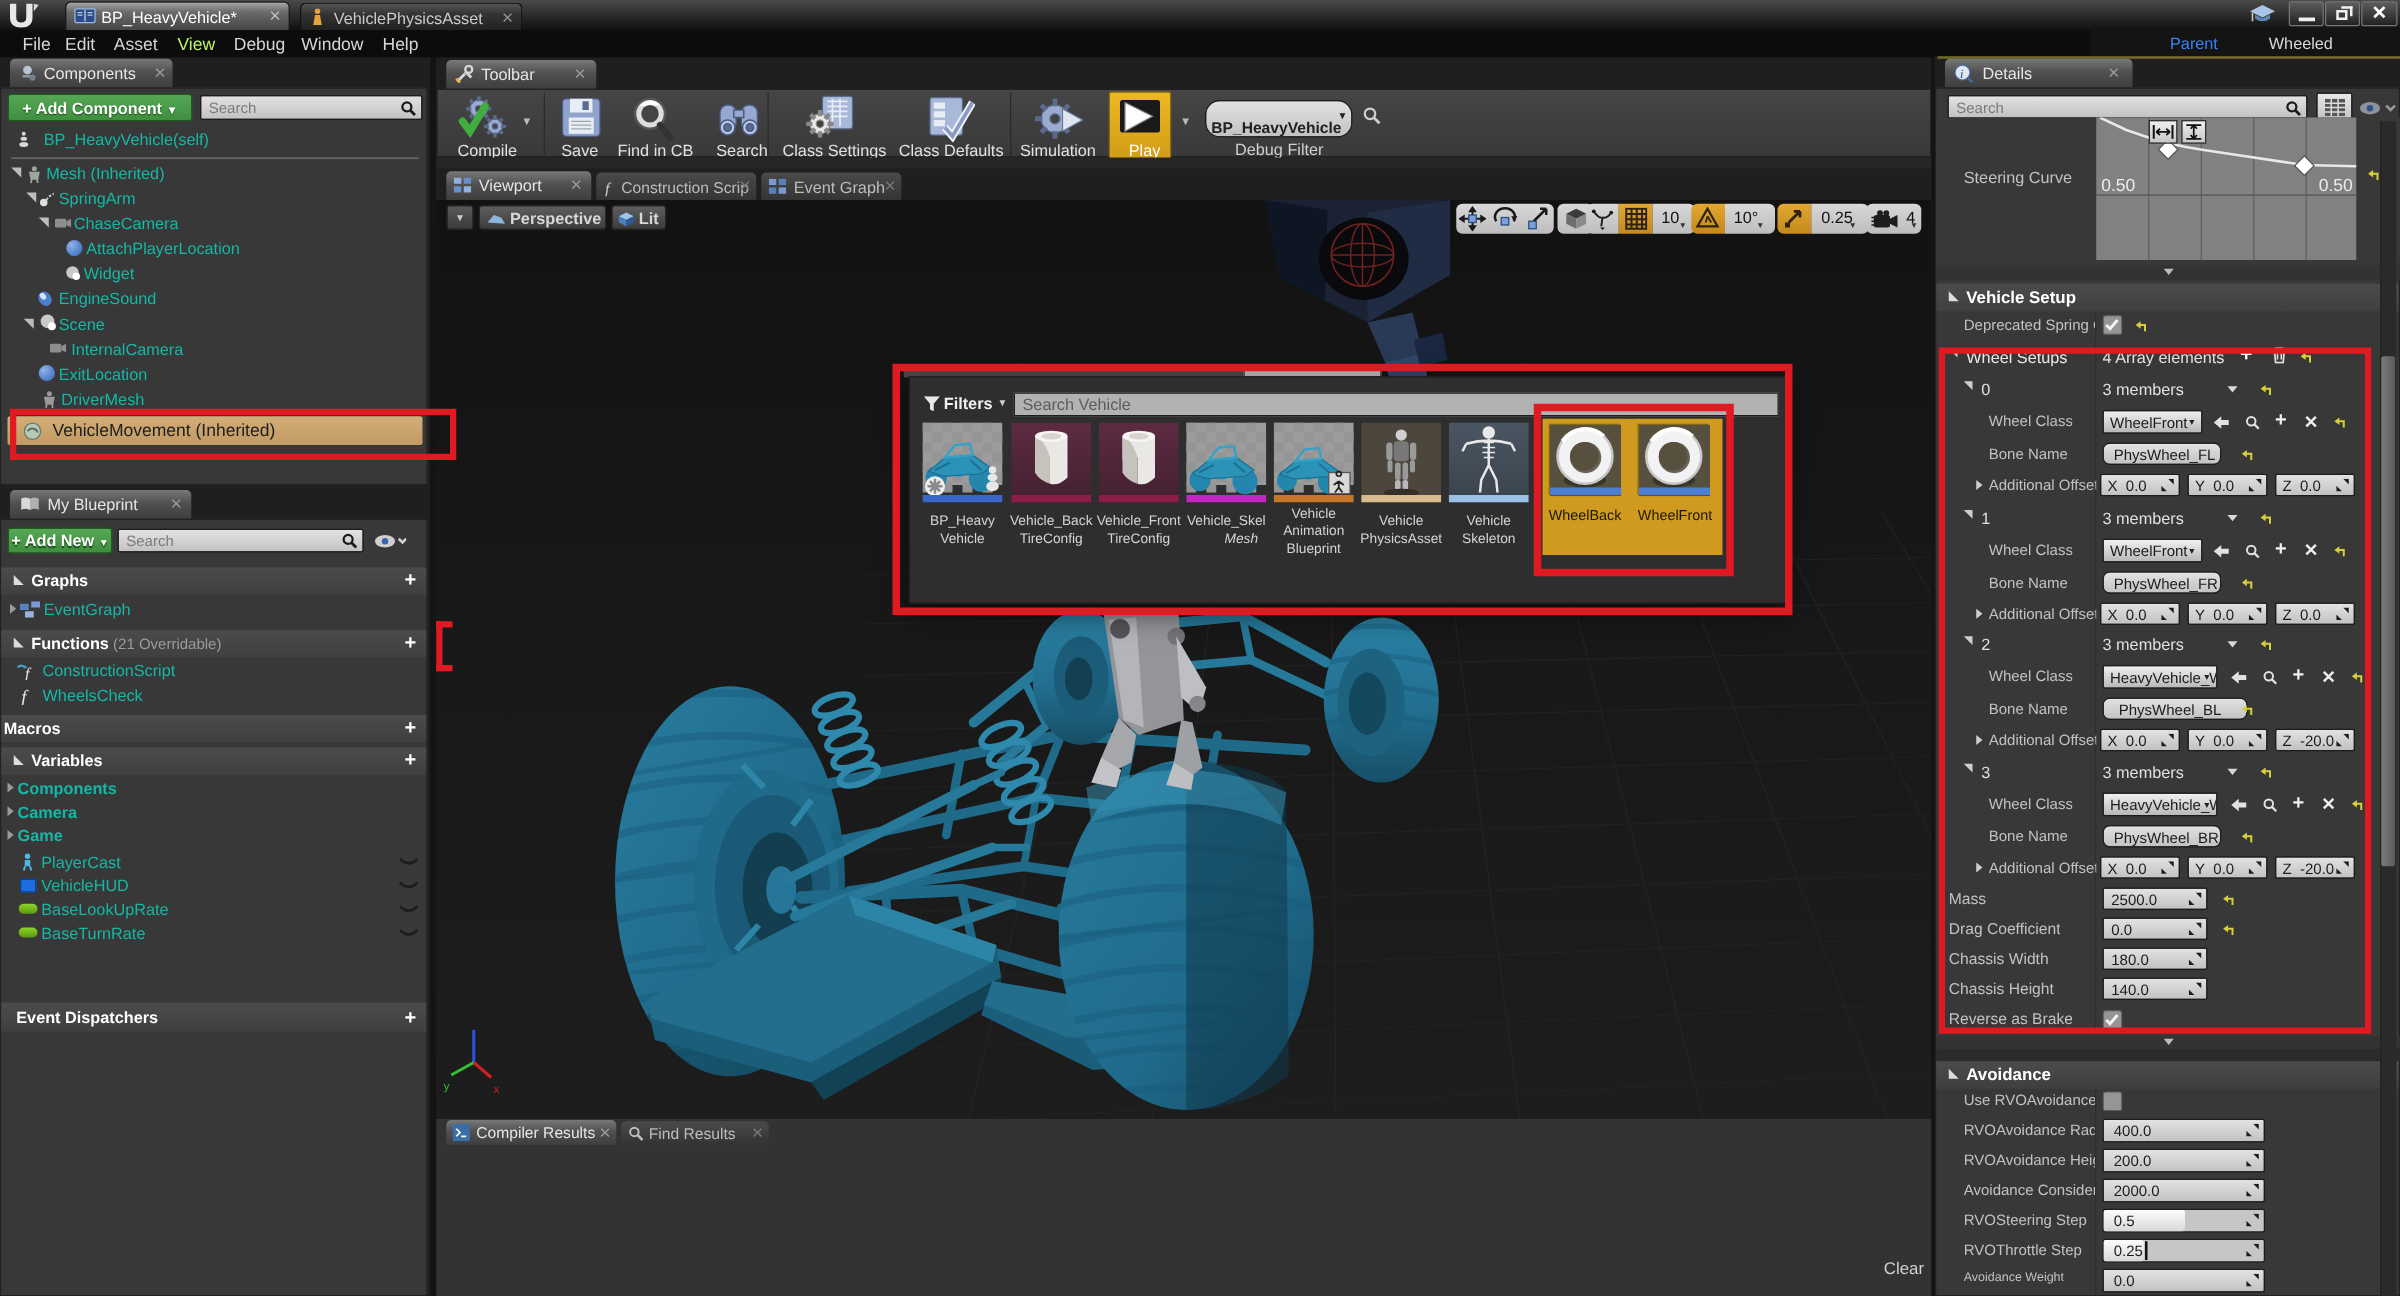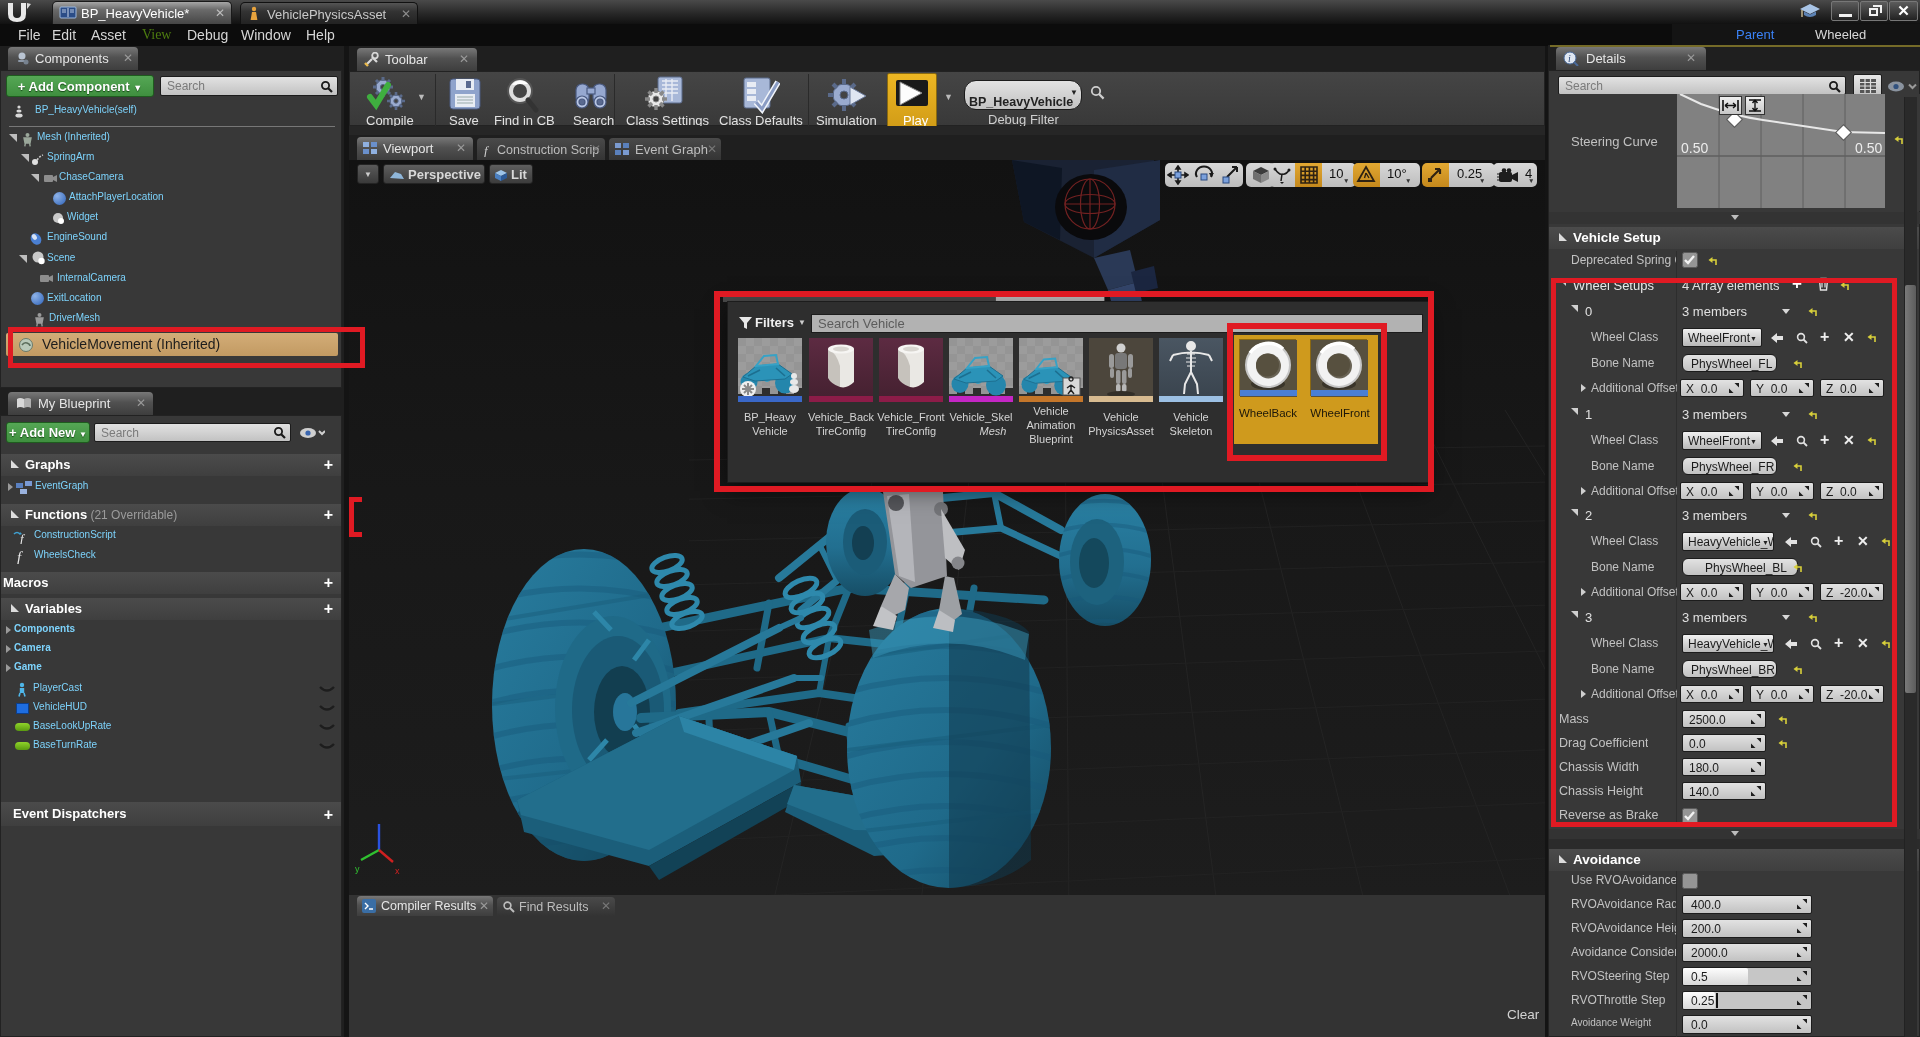--- a/index.html
+++ b/index.html
@@ -4,21 +4,21 @@
 <style>
 * { margin:0; padding:0; box-sizing:border-box; }
 html,body { width:1920px; height:1037px; overflow:hidden; background:#000; }
 body { font-family:"Liberation Sans", sans-serif; }
 .abs { position:absolute; }
 #root { position:absolute; top:0; left:0; width:1920px; height:1037px; background:#141414; }
 .ptab { position:absolute; height:23px; border-radius:4px 4px 0 0; background:linear-gradient(#787878,#515151 45%,#3e3e3e); color:#e6e6e6; font-size:13px; line-height:23px; }
 .ptab .x { color:#9a9a9a; font-size:12px; }
 .field { background:linear-gradient(#e2e2e2,#c2c2c2); border:1px solid #1c1c1c; border-radius:2px; color:#1b1b1b; font-size:12px; }
 .hdr { position:absolute; background:linear-gradient(#4b4b4b,#3f3f3f); color:#fff; font-weight:bold; font-size:13px; }
-.row { position:absolute; color:#7dd3fc; font-size:10px; white-space:nowrap; }
+.row { position:absolute; color:#14b8a6; font-size:13px; white-space:nowrap; }
 .lbl { position:absolute; color:#c2c2c2; font-size:12px; white-space:nowrap; overflow:hidden; }
 .tri-r { width:0; height:0; border-top:4px solid transparent; border-bottom:4px solid transparent; border-left:5px solid #b9b9b9; }
 .tri-d { width:0; height:0; border-left:4px solid transparent; border-right:4px solid transparent; border-top:5px solid #d8d8d8; }
 .tri-exp { width:0; height:0; border-left:8px solid transparent; border-top:8px solid #cfcfcf; }
 .redbox { position:absolute; border:6px solid #e01a23; z-index:50; }
 </style>
 </head>
 <body>
 <div id="root">
 
@@ -56,21 +56,21 @@
         <div class="abs" style="left:8px;top:6px;width:9px;height:8px;border:2px solid #f0f0f0;"></div>
         <div class="abs" style="left:12px;top:3px;width:9px;height:8px;border:2px solid #f0f0f0;border-left:none;border-bottom:none;"></div>
       </div>
     <div class="abs" style="left:1889px;top:1px;width:29px;height:20px;background:linear-gradient(#5c5c5c,#222);border:1px solid #777;border-radius:2px;color:#fff;font-size:15px;font-weight:bold;text-align:center;line-height:18px;">✕</div>
   </div>
 
   <div class="abs" id="menubar" style="left:0;top:24px;width:1672px;height:22px;background:#0c0c0c;">
     <span class="abs" style="left:18px;top:3px;font-size:14px;color:#d6d6d6;">File</span>
     <span class="abs" style="left:52px;top:3px;font-size:14px;color:#d6d6d6;">Edit</span>
     <span class="abs" style="left:91px;top:3px;font-size:14px;color:#d6d6d6;">Asset</span>
-    <span class="abs" style="left:142px;top:3px;font-size:14px;color:#4d7c0f;font-family:Liberation Serif, serif;">View</span>
+    <span class="abs" style="left:142px;top:3px;font-size:14px;color:#bef264;">View</span>
     <span class="abs" style="left:187px;top:3px;font-size:14px;color:#d6d6d6;">Debug</span>
     <span class="abs" style="left:241px;top:3px;font-size:14px;color:#d6d6d6;">Window</span>
     <span class="abs" style="left:306px;top:3px;font-size:14px;color:#d6d6d6;">Help</span>
     <span class="abs" style="left:1736px;top:3px;font-size:13px;color:#3b82f6;">Parent class:</span>
     <span class="abs" style="left:1815px;top:3px;font-size:13px;color:#d8d8d8;border-bottom:1px dotted #cfcfcf;padding-bottom:1px;">Wheeled Vehicle</span>
   </div>
 
   <div class="abs" id="leftcol" style="left:0;top:46px;width:344px;height:991px;background:#1f1f1f;">
 
     <div class="ptab" style="left:8px;top:1px;width:130px;">
@@ -827,21 +827,21 @@
           <circle cx="5" cy="5" r="3.4" fill="none" stroke="#e2e2e2" stroke-width="1.6"></circle>
           <path d="M7.5 7.5 L11 11" stroke="#e2e2e2" stroke-width="1.8"></path>
         </svg>
         <div class="abs" style="left:285px;top:461px;color:#efefef;font-size:16px;font-weight:bold;">+</div>
         <div class="abs" style="left:308px;top:462px;color:#efefef;font-size:14px;font-weight:bold;">✕</div>
         <svg class="abs" style="left:331px;top:465px" width="12" height="12" viewBox="0 0 12 12">
           <path d="M3 5 H9 V10" fill="none" stroke="#d8cf3a" stroke-width="1.6"></path>
           <path d="M5.5 2 L1.5 5 L5.5 8 Z" fill="#d8cf3a"></path>
         </svg>
         <div class="lbl" style="left:42px;top:489px;font-size:12px;max-width:86px;">Bone Name</div>
-        <div class="field abs" style="left:133px;top:487px;width:116px;height:18px;padding:2px 22px;border-radius:6px;">PhysWheel_BL</div>
+        <div class="field abs" style="left:133px;top:487px;width:116px;height:18px;padding:2px 12px;border-radius:6px;">PhysWheel_BL</div>
         <svg class="abs" style="left:243px;top:491px" width="12" height="12" viewBox="0 0 12 12">
           <path d="M3 5 H9 V10" fill="none" stroke="#d8cf3a" stroke-width="1.6"></path>
           <path d="M5.5 2 L1.5 5 L5.5 8 Z" fill="#d8cf3a"></path>
         </svg>
         <div class="abs tri-r" style="left:32px;top:517px;border-left-color:#cfcfcf;"></div>
         <div class="lbl" style="left:42px;top:514px;font-size:12px;max-width:86px;">Additional Offset​</div>
         <div class="field abs" style="left:131px;top:512px;width:64px;height:18px;padding:2px 5px;">X&nbsp; 0.0<svg class="abs" style="right:3px;top:3px" width="11" height="11" viewBox="0 0 11 11">
             <path d="M10 0 L10 4.5 L5.5 0 Z" fill="#1d1d1d"></path>
             <path d="M0 10 L4.5 10 L0 5.5 Z" fill="#1d1d1d"></path>
           </svg></div>

